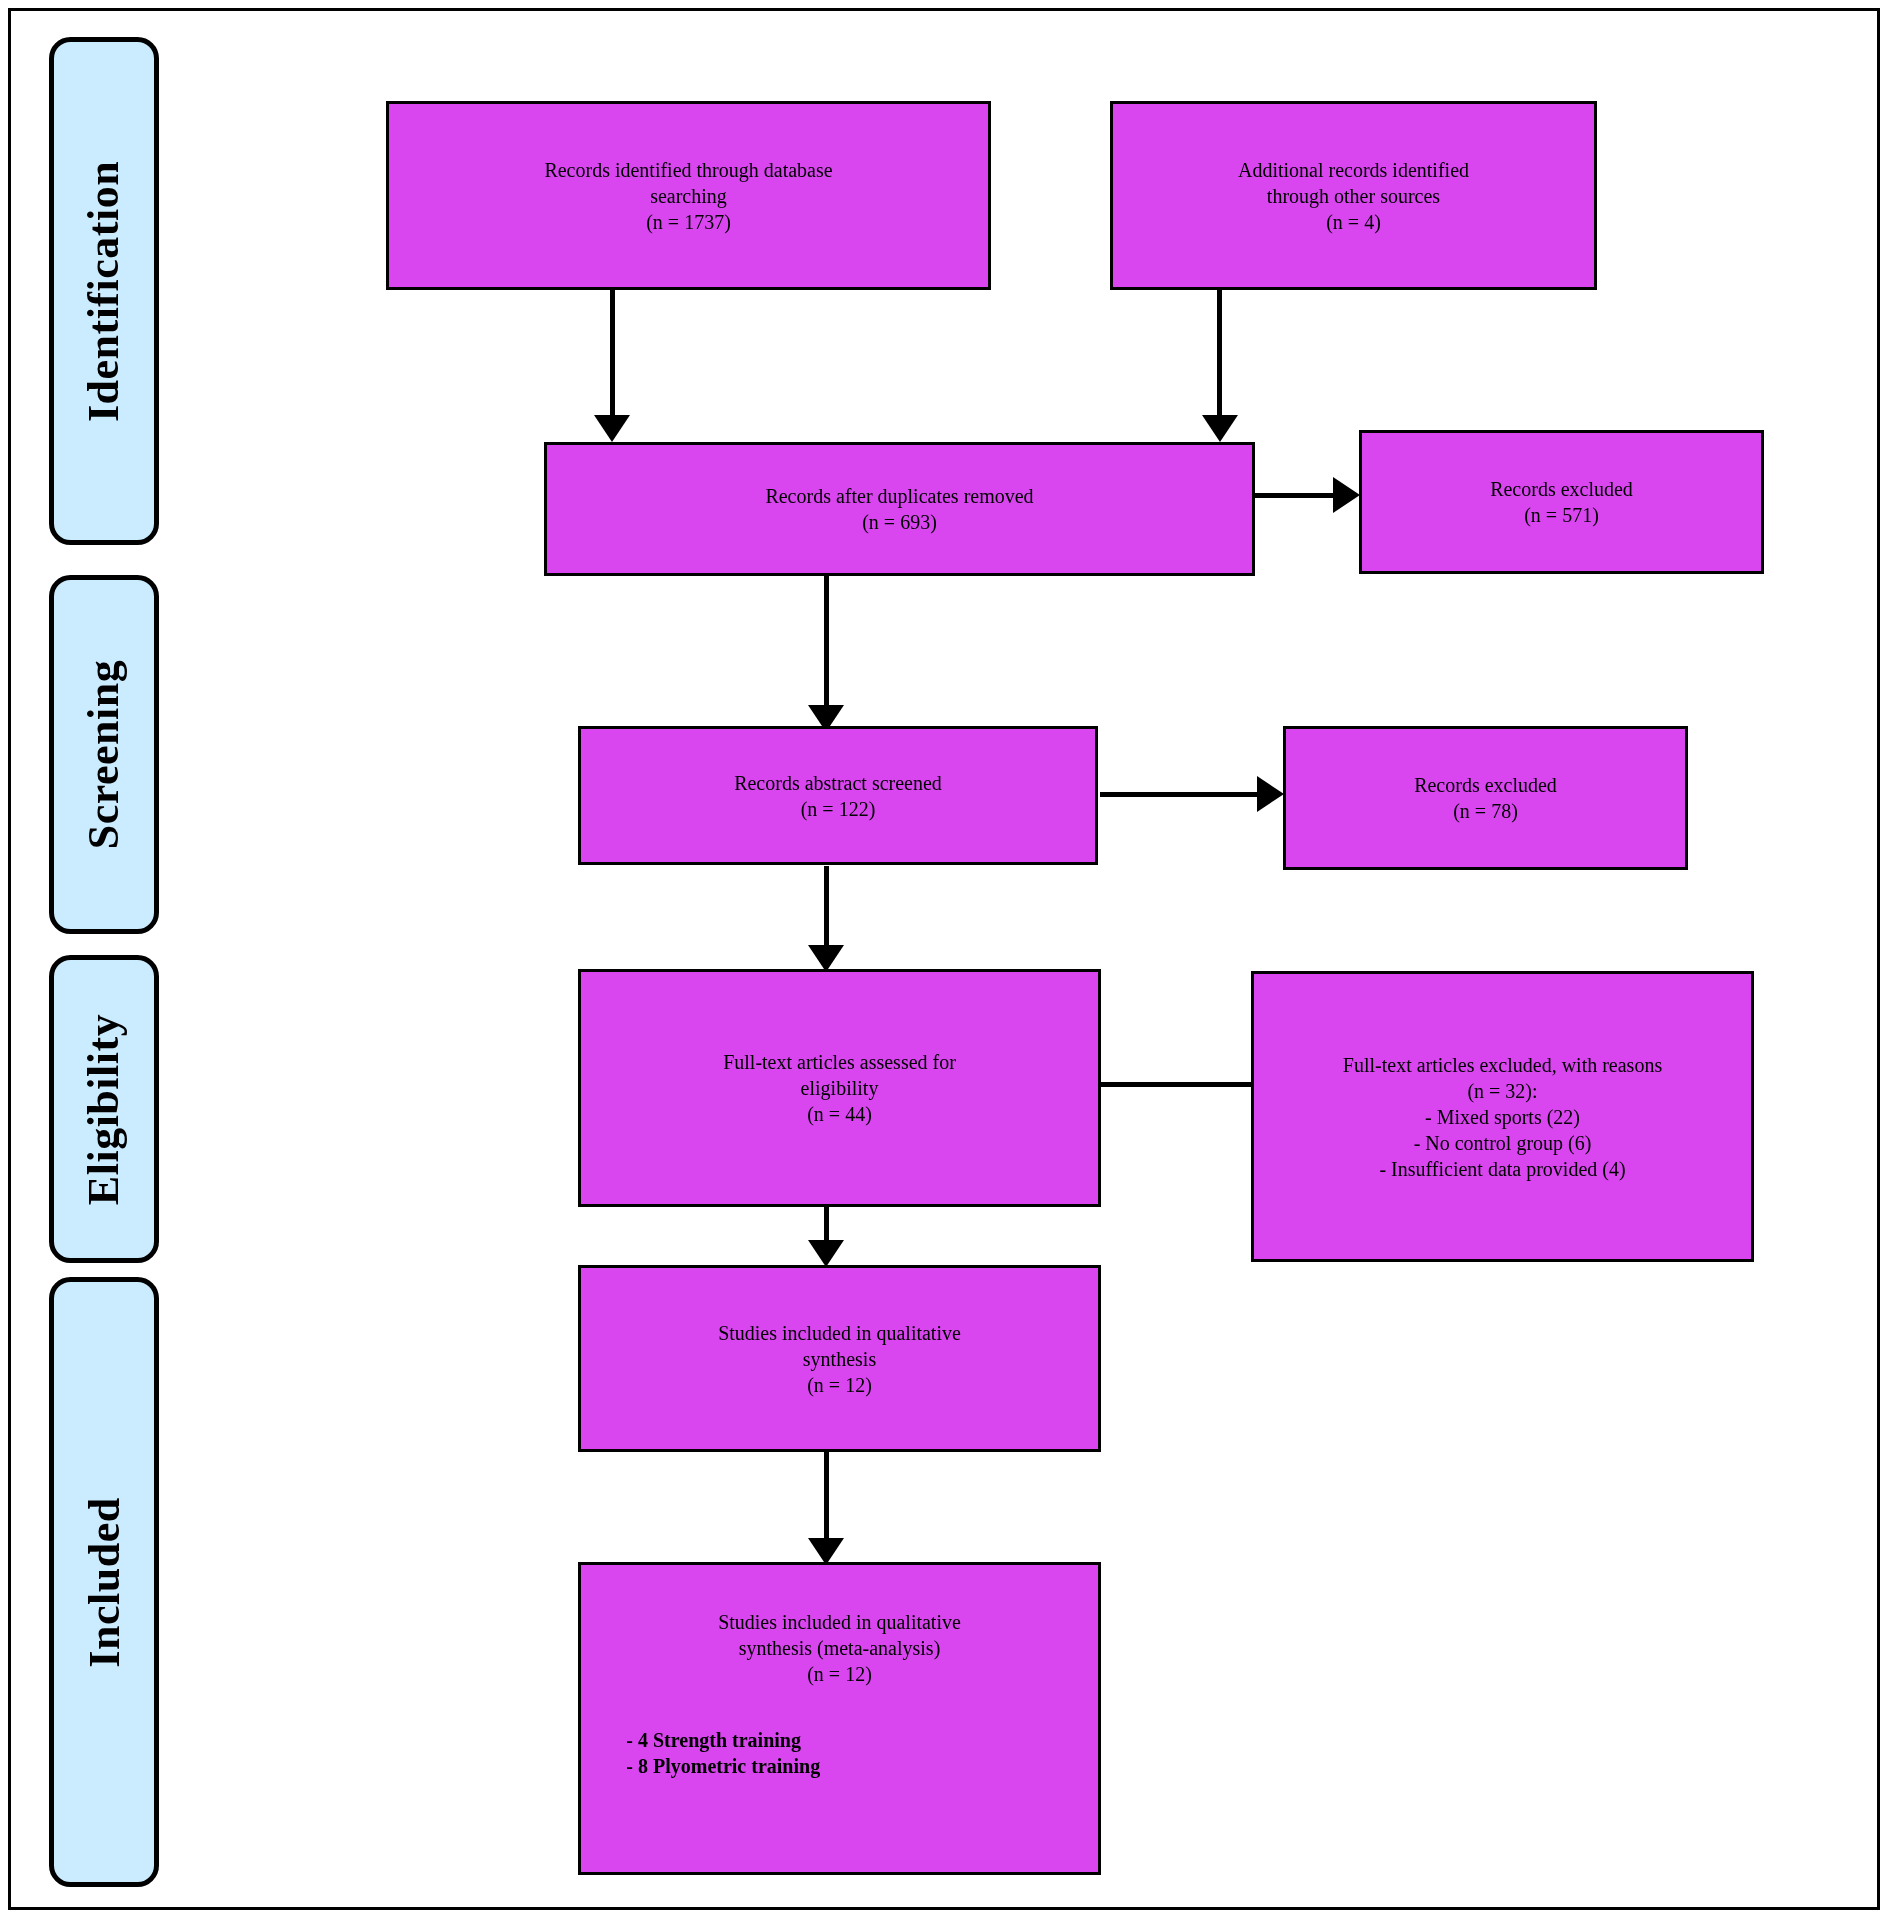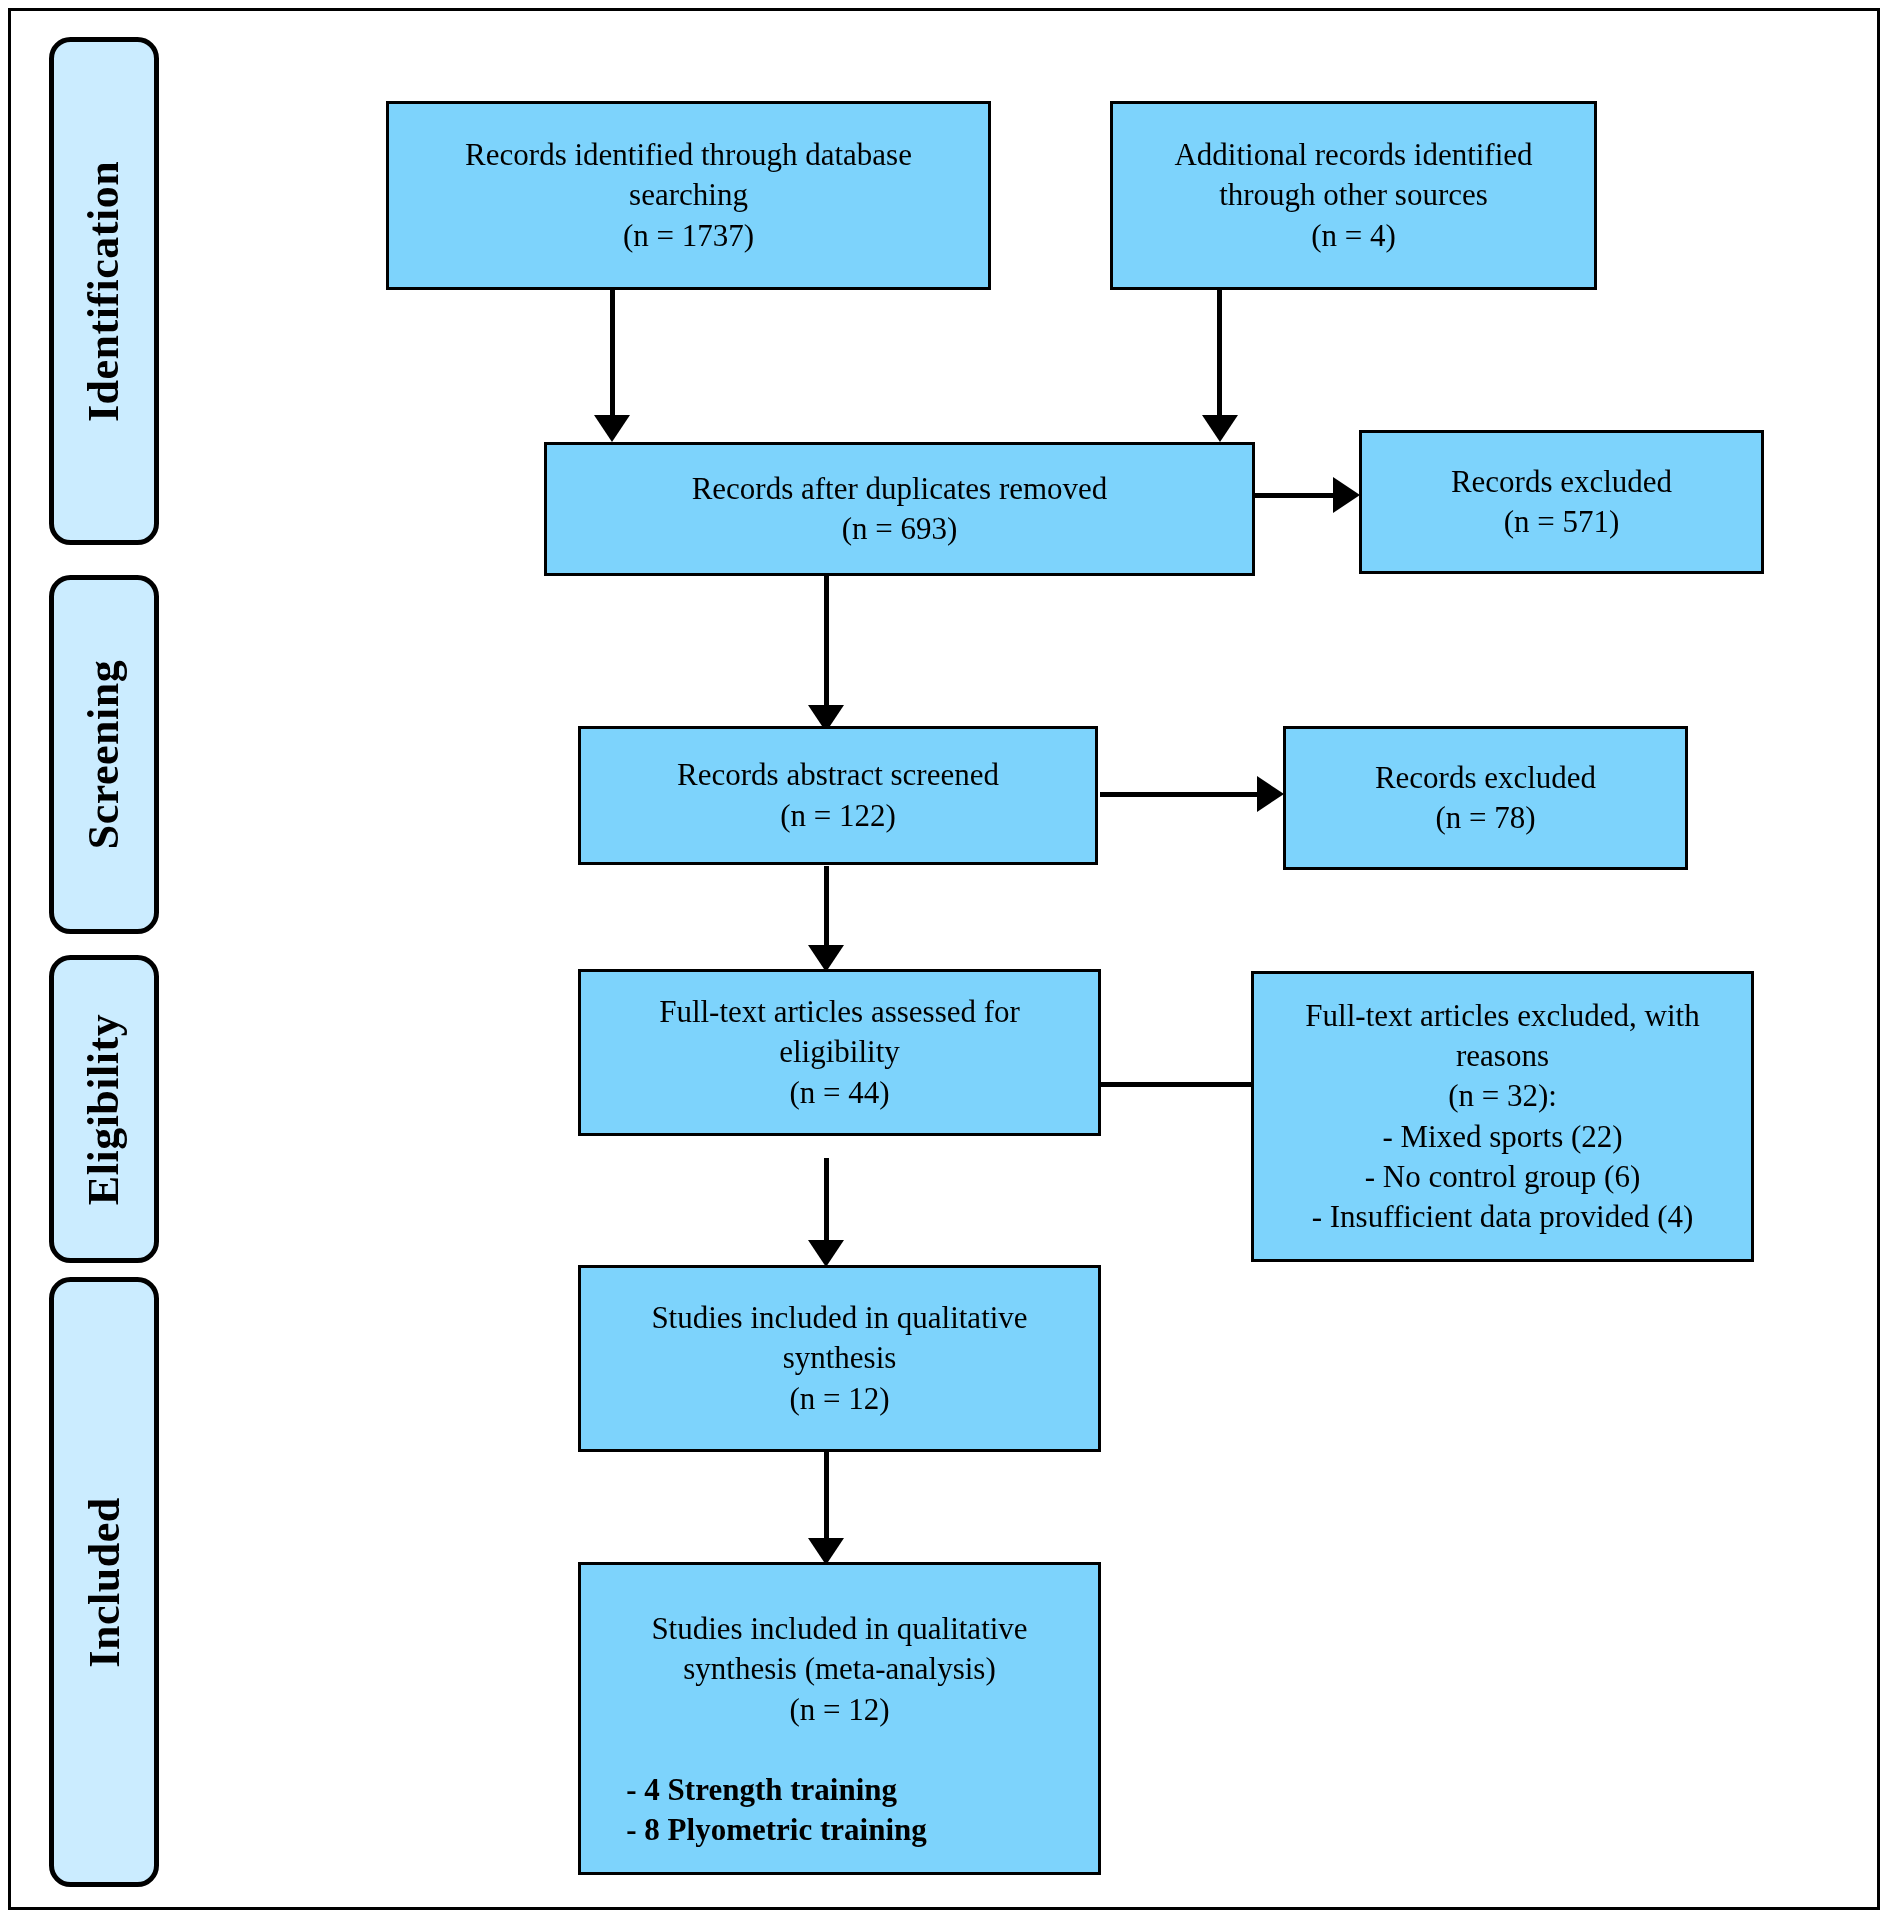--- a/index.html
+++ b/index.html
@@ -48,29 +48,29 @@
     font-weight: bold;
     font-size: 44px;
     letter-spacing: 0.5px;
     color: #000000;
     font-family: "Liberation Serif", "DejaVu Serif", serif;
   }
 
   
   .flow-box {
     position: absolute;
-    background: #7dd3fc;
+    background: #d946ef;
     border: 3.6px solid #000000;
     box-sizing: border-box;
     display: flex;
     align-items: center;
     justify-content: flex-start;
     text-align: center;
     color: #000000;
-    font-size: 31px;
+    font-size: 20px;
     line-height: 1.30;
     padding: 5.1px 13.3px;
   }
   .flow-box .box-text {
     width: 100%;
     white-space: pre-line;
   }
   .box-inner {
     width: 100%;
   }
@@ -187,21 +187,21 @@
   <div class="flow-box" style="left:578px; top:726px; width:520px; height:139px;">
     <span class="box-text">Records abstract screened
 (n = 122)</span>
   </div>
 
   <div class="flow-box" style="left:1283px; top:726px; width:405px; height:144px;">
     <span class="box-text">Records excluded
 (n = 78)</span>
   </div>
 
-  <div class="flow-box" style="left:578px; top:969px; width:523px; height:167px;">
+  <div class="flow-box" style="left:578px; top:969px; width:523px; height:238px;">
     <span class="box-text">Full-text articles assessed for
 eligibility
 (n = 44)</span>
   </div>
 
   <div class="flow-box" style="left:1251px; top:971px; width:503px; height:291px;">
     <span class="box-text">Full-text articles excluded, with reasons
 (n = 32):
 - Mixed sports (22)
 -  No control group (6)

